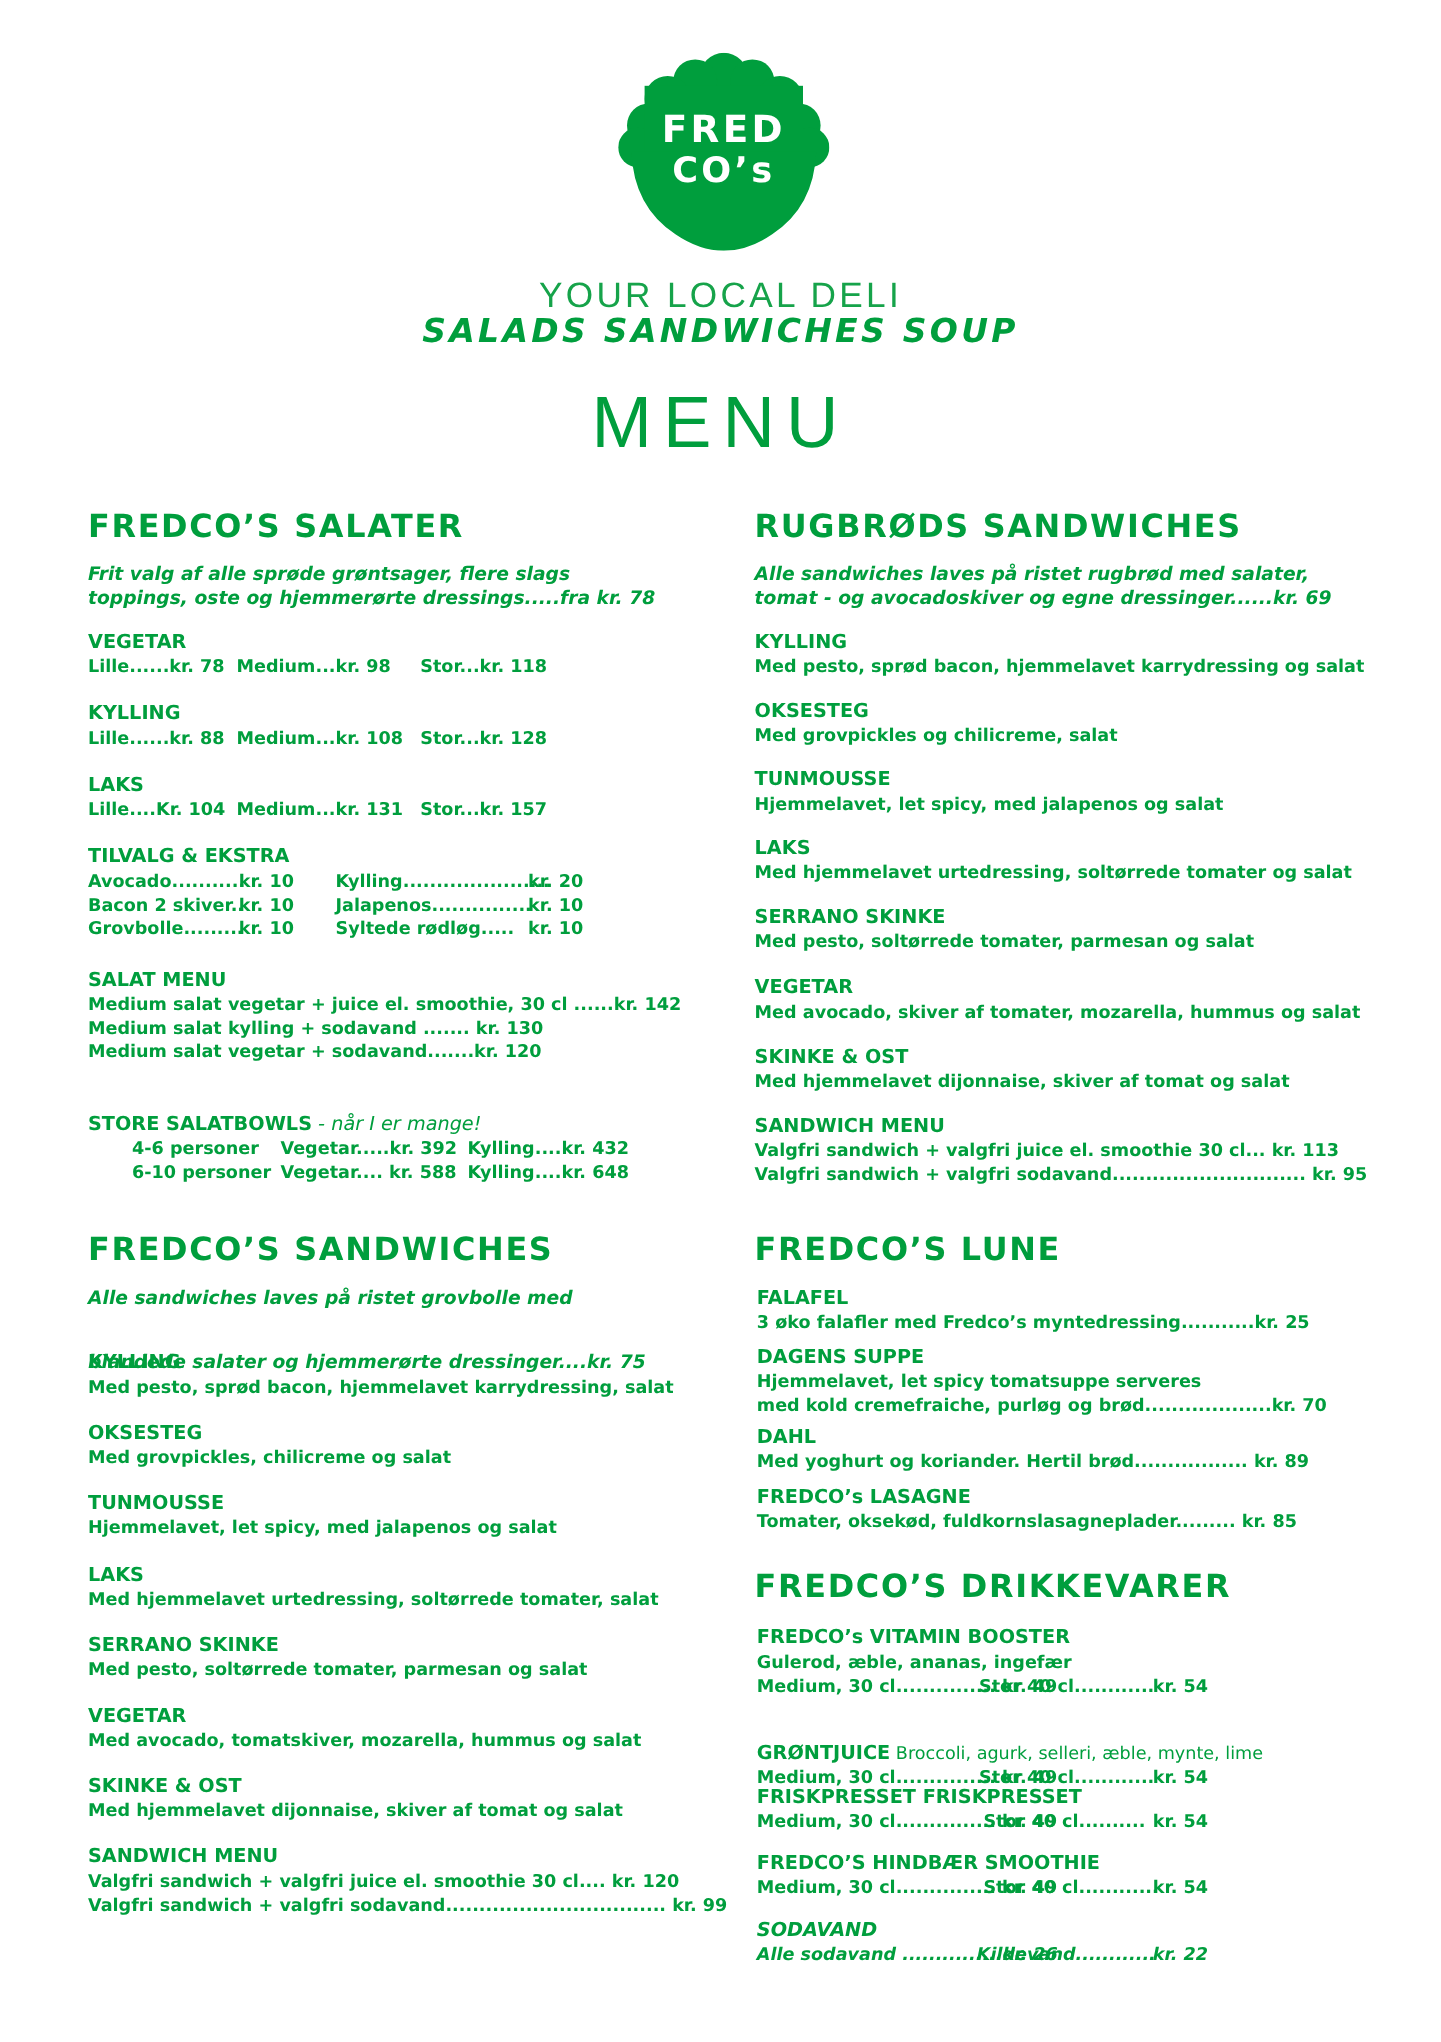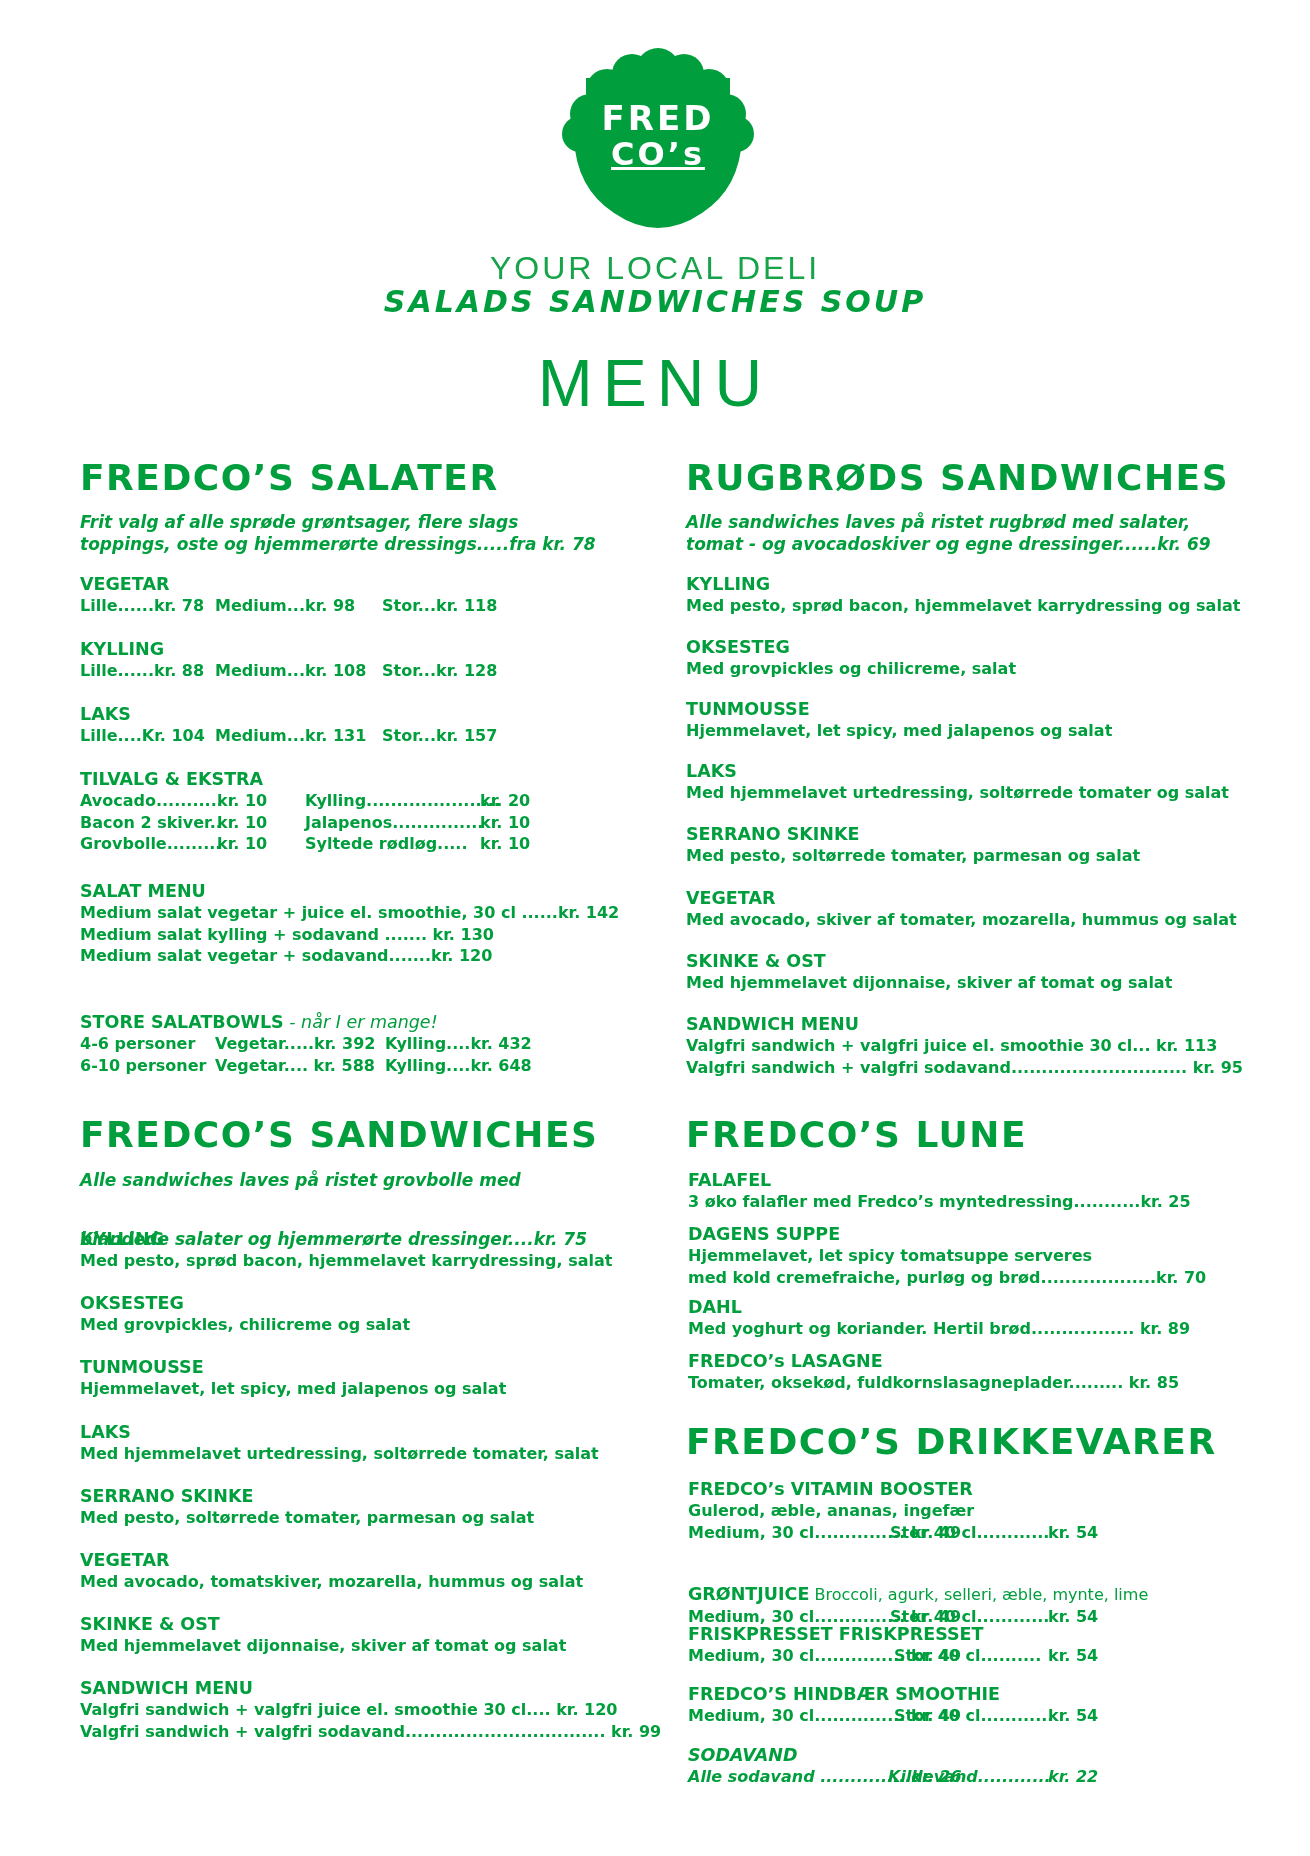--- a/index.html
+++ b/index.html
@@ -10,21 +10,21 @@
   .logo-text { position:absolute; left:0; width:192px; text-align:center; color:#fff;
                font-family:"DejaVu Sans", sans-serif; font-weight:bold; letter-spacing:3px; }
   .tag1 { left:0; width:1310px; top:250px; text-align:center; font-size:30px; font-weight:300;
           letter-spacing:2px; font-family:"DejaVu Sans", sans-serif; font-weight:normal;
           -webkit-text-stroke:0; color:#16a34a; }
   .tag1 span { font-family:"Liberation Sans", sans-serif; font-size:32px; letter-spacing:3px; }
   .tag2 { left:0; width:1310px; top:284px; text-align:center; font-size:30px; font-weight:bold;
           font-style:italic; letter-spacing:3px; font-family:"DejaVu Sans", sans-serif; }
   .menu-title { left:0; width:1310px; top:345px; text-align:center; font-size:66px;
                 letter-spacing:10px; font-family:"Liberation Sans", sans-serif; font-weight:normal; }
-  .sec-h { font-family:"DejaVu Sans", sans-serif; font-weight:bold; font-size:36px; letter-spacing:1.5px; white-space:nowrap; line-height:40px; }
+  .sec-h { font-family:"DejaVu Sans", sans-serif; font-weight:bold; font-size:29px; letter-spacing:1.5px; white-space:nowrap; line-height:40px; }
   .sec-d { font-family:"DejaVu Sans", sans-serif; font-weight:bold; font-style:italic; font-size:17px; line-height:22px; white-space:nowrap; }
   .it-t { font-family:"DejaVu Sans", sans-serif; font-weight:bold; font-size:17.5px; line-height:22px; white-space:nowrap; }
   .it-l { font-family:"DejaVu Sans", sans-serif; font-size:16px; line-height:21.5px; white-space:nowrap; font-weight:600; }
   .it-t .sub { font-weight:normal; font-style:italic; }
   .it-t .inl { font-weight:normal; font-size:16px; }
 </style>
 </head>
 <body>
 
 <div class="abs logo">
@@ -37,21 +37,21 @@
       <circle cx="147" cy="42" r="21"></circle>
       <circle cx="28" cy="66" r="20"></circle>
       <circle cx="164" cy="66" r="20"></circle>
       <circle cx="18" cy="86" r="18"></circle>
       <circle cx="174" cy="86" r="18"></circle>
       <rect x="24" y="30" width="144" height="70"></rect>
       <path d="M12 90 L180 90 Q178 140 140 165 Q118 180 96 180 Q74 180 52 165 Q14 140 12 90 Z"></path>
     </g>
   </svg>
   <div class="logo-text" style="top:52px;font-size:34px;line-height:36px;">FRED</div>
-  <div class="logo-text" style="top:88px;font-size:32px;line-height:36px;text-decoration:underline;">CO’s</div>
+  <div class="logo-text" style="top:88px;font-size:32px;line-height:36px;">CO’s</div>
 </div>
 
 <div class="abs tag1"><span>YOUR LOCAL DELI</span></div>
 <div class="abs tag2">SALADS SANDWICHES SOUP</div>
 <div class="abs menu-title">MENU</div>
 
 <div class="abs sec-h" style="left:80px;top:458px;">FREDCO’S SALATER</div>
 <div class="abs sec-d" style="left:80px;top:511px;">Frit valg af alle sprøde grøntsager, flere slags</div>
 <div class="abs sec-d" style="left:80px;top:533px;">toppings, oste og hjemmerørte dressings.....fra kr. 78</div>
 
@@ -100,21 +100,21 @@
 
 <div class="abs" style="left:80px;top:880px;">
   <div class="it-t">SALAT MENU</div>
   <div class="it-l">Medium salat vegetar + juice el. smoothie, 30 cl ......kr. 142</div>
   <div class="it-l">Medium salat kylling + sodavand ....... kr. 130</div>
   <div class="it-l">Medium salat vegetar + sodavand.......kr. 120</div>
 </div>
 
 <div class="abs" style="left:80px;top:1011px;">
   <div class="it-t"><span>STORE SALATBOWLS</span><span class="sub"> - når I er mange!</span></div>
-  <div class="it-l" style="display:grid;grid-template-columns:135px 170px 160px;">
+  <div class="it-l" style="display:grid;grid-template-columns:135px 170px 160px;margin-left:40px;">
     <span>4-6 personer</span>
     <span>Vegetar.....kr. 392</span>
     <span>Kylling....kr. 432</span>
     <span>6-10 personer</span>
     <span>Vegetar.... kr. 588</span>
     <span>Kylling....kr. 648</span>
   </div>
 </div>
 
 <div class="abs sec-h" style="left:80px;top:1115px;">FREDCO’S SANDWICHES</div>

